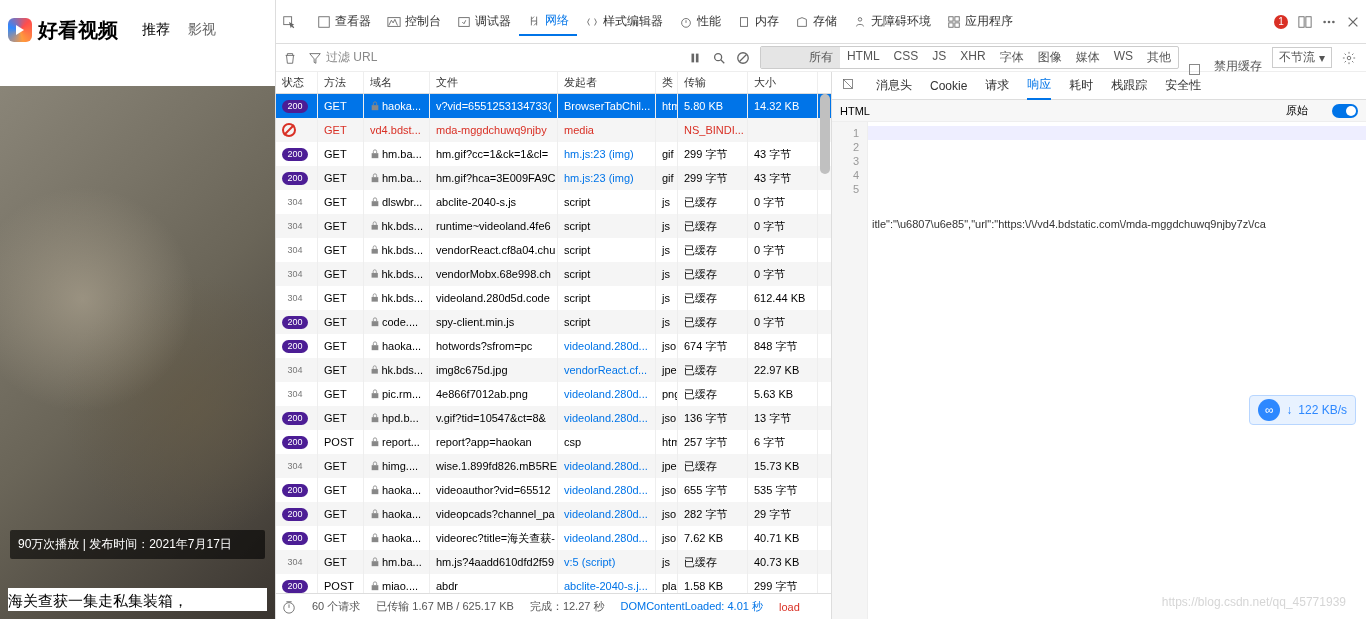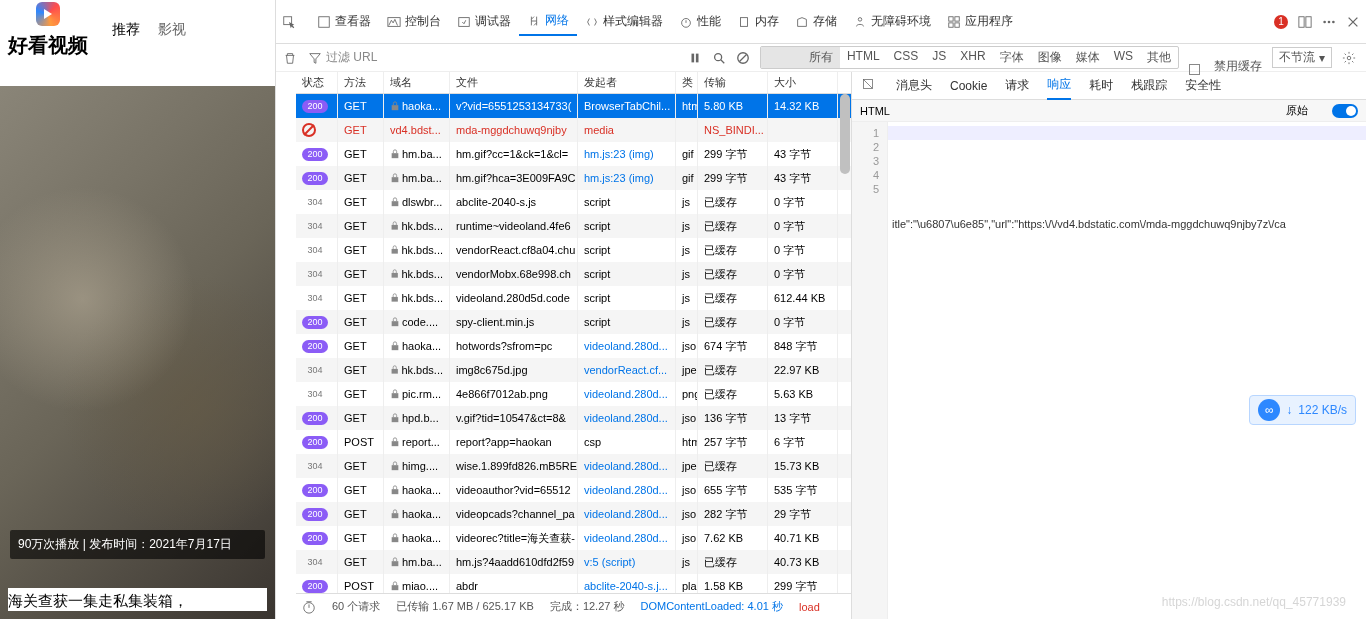--- a/index.html
+++ b/index.html
@@ -1,19 +1,19 @@
 <!DOCTYPE html>
 <html><head>
 <meta charset="utf-8">
 <style>
 * { margin: 0; padding: 0; box-sizing: border-box; font-family: -apple-system, "Segoe UI", Arial, sans-serif; }
 body { width: 1366px; height: 619px; overflow: hidden; background: #fff; display: flex; }
 .left-panel { width: 275px; height: 619px; display: flex; flex-direction: column; background: #fff; position: relative; }
 .site-header { display: flex; align-items: center; padding: 8px 0 8px 8px; height: 60px; }
-.logo-row { display: flex; align-items: center; gap: 6px; flex-direction: column; }
+.logo-row { display: flex; align-items: center; gap: 6px; }
 .logo-icon { width: 24px; height: 24px; border-radius: 6px; background: conic-gradient(from 45deg, #ff4d4d, #ff9a3d, #2d88ff, #ff4d4d); position: relative; }
 .logo-icon::after { content: ''; position: absolute; left: 8px; top: 7px; width: 0; height: 0; border-left: 8px solid #fff; border-top: 5px solid transparent; border-bottom: 5px solid transparent; }
 .logo-text { font-size: 20px; font-weight: 700; color: #000; }
 .nav-links { margin-left: 24px; display: flex; gap: 18px; font-size: 14px; color: #666; }
 .nav-links span:first-child { color: #000; }
 .video-box { flex: 1; margin-top: 26px; background: linear-gradient(135deg, #8a8578 0%, #6a6558 50%, #3a3530 100%); position: relative; overflow: hidden; }
 .video-box::before { content: ''; position: absolute; inset: 0; background: radial-gradient(circle at 30% 40%, rgba(180,170,150,0.6) 0%, transparent 30%), radial-gradient(circle at 70% 60%, rgba(100,90,70,0.7) 0%, transparent 35%); }
 .video-overlay { position: absolute; bottom: 60px; left: 10px; right: 10px; background: rgba(0,0,0,0.6); color: #fff; padding: 6px 8px; font-size: 12px; border-radius: 2px; }
 .video-title { position: absolute; bottom: 8px; left: 8px; right: 8px; color: #000; font-size: 15px; background: #fff; padding: 4px 16px 0 0; }
 .devtools { flex: 1; display: flex; flex-direction: column; border-left: 1px solid #ddd; }
@@ -26,39 +26,39 @@
 .trash-btn { width: 28px; display: flex; justify-content: center; color: #666; cursor: pointer; }
 .filter-box { display: flex; align-items: center; gap: 4px; color: #888; padding-left: 4px; }
 .row2-right { margin-left: auto; display: flex; align-items: center; gap: 10px; padding-right: 10px; color: #555; }
 .pill-group { display: flex; border: 1px solid #ccc; border-radius: 2px; overflow: hidden; }
 .pill { padding: 2px 7px; cursor: pointer; }
 .pill.active { background: #e5e5e5; padding-left: 48px; }
 .cb-row { display: flex; align-items: flex-end; gap: 14px; margin-top: 17px; }
 .chk { width: 11px; height: 11px; border: 1px solid #888; }
 .throttle { border: 1px solid #ccc; padding: 1px 6px; display: flex; align-items: center; gap: 4px; }
 .gear { width: 14px; height: 14px; }
-.dt-body { flex: 1; display: flex; overflow: hidden; padding-left: 20px; }
+.dt-body { flex: 1; display: flex; overflow: hidden; }
 .net-panel { width: 556px; display: flex; flex-direction: column; border-right: 1px solid #ddd; }
 .net-headers { display: flex; font-size: 11px; color: #333; border-bottom: 1px solid #ddd; height: 22px; align-items: center; }
 .net-headers > div, .net-row > div { padding: 0 6px; overflow: hidden; text-overflow: ellipsis; white-space: nowrap; border-right: 1px solid #eee; display: flex; align-items: center; height: 100%; }
 .c-status { width: 42px; }
 .c-method { width: 46px; }
 .c-domain { width: 66px; }
 .c-file { width: 128px; }
 .c-init { width: 98px; }
 .c-type { width: 22px; }
 .c-xfer { width: 70px; }
 .c-size { width: 70px; border-right: none; }
 .net-rows { flex: 1; overflow-y: auto; position: relative; }
 .net-row { display: flex; height: 24px; font-size: 11px; align-items: center; }
 .net-row:nth-child(odd) { background: #f5f5f5; }
 .net-row.selected { background: #0074e8; color: #fff; }
 .net-row.blocked { color: #d93025; }
 .scode { width: 26px; height: 13px; border-radius: 7px; background: #30a46c; color: #fff; font-size: 9px; display: flex; align-items: center; justify-content: center; }
-.scode.g { background: #8b5cf6; text-align: right; }
+.scode.g { background: #4c1d95; text-align: right; }
 .scode.gray { background: none; color: #777; }
 .blk-ic { width: 14px; height: 14px; border: 2px solid #d93025; border-radius: 50%; position: relative; }
 .blk-ic::after { content: ''; position: absolute; width: 14px; height: 2px; background: #d93025; top: 4px; left: -2px; transform: rotate(-45deg); }
 .lock { width: 10px; height: 10px; display: inline-block; margin-right: 2px; }
 .lock svg { display: block; }
 .link { color: #0074e8; }
 .net-status { height: 26px; border-top: 1px solid #ddd; display: flex; align-items: center; font-size: 11px; color: #555; padding: 0 6px; gap: 16px; }
 .net-status .dom { color: #0074e8; }
 .net-status .load { color: #d93025; }
 .detail-panel { flex: 1; display: flex; flex-direction: column; }

